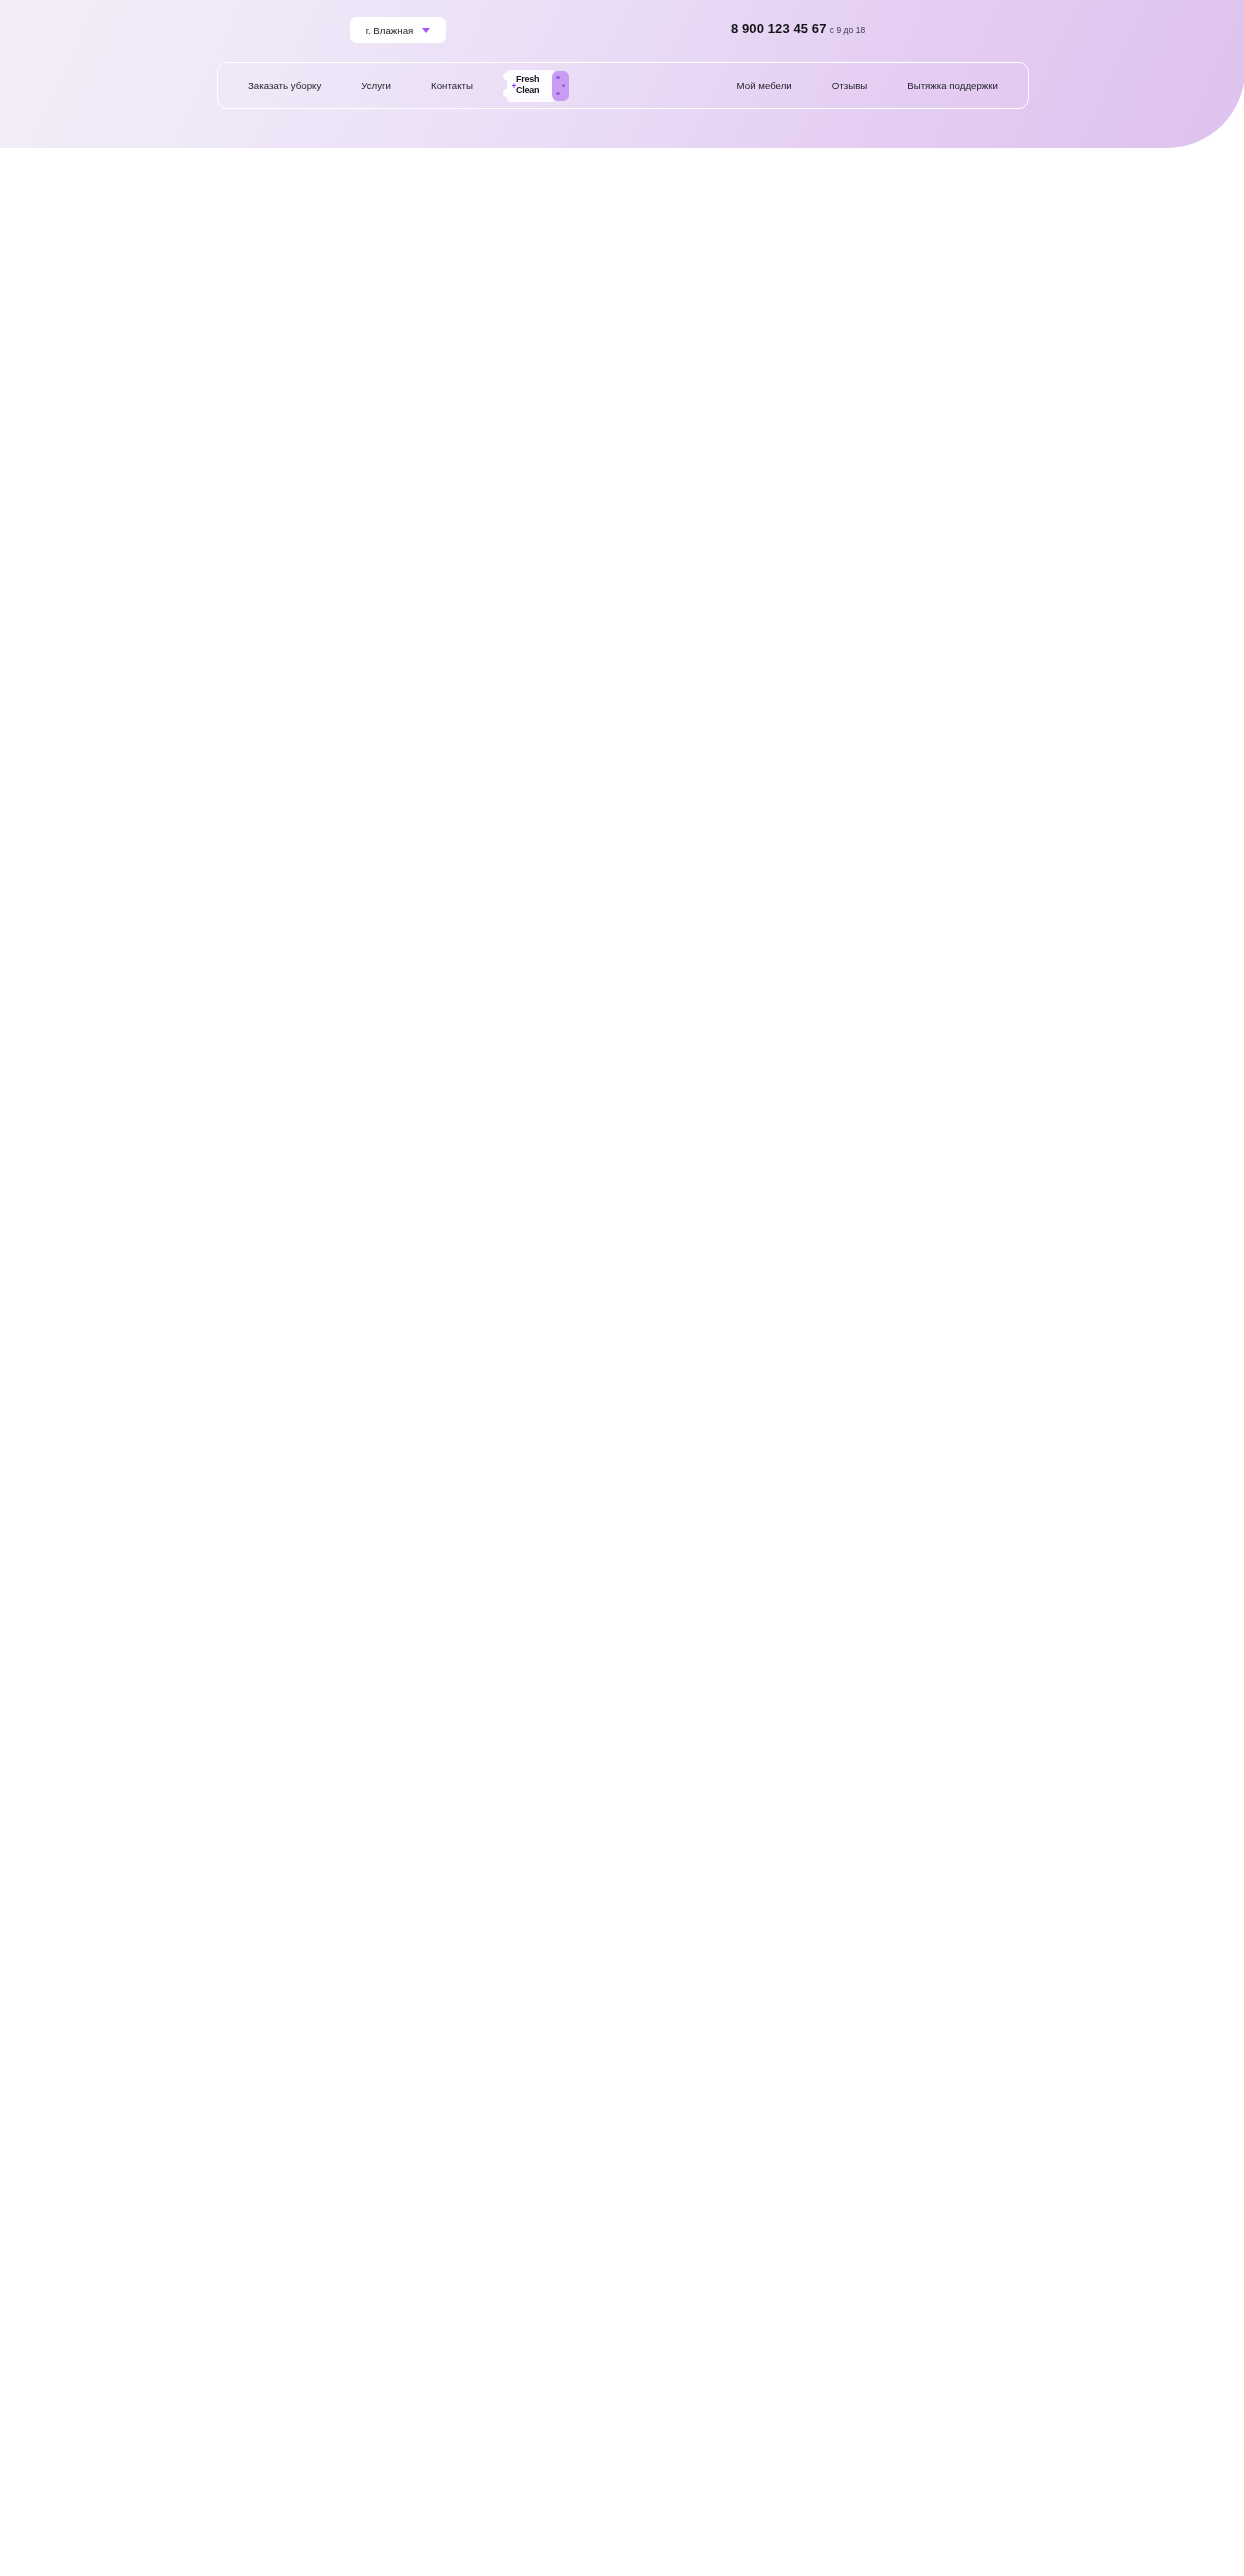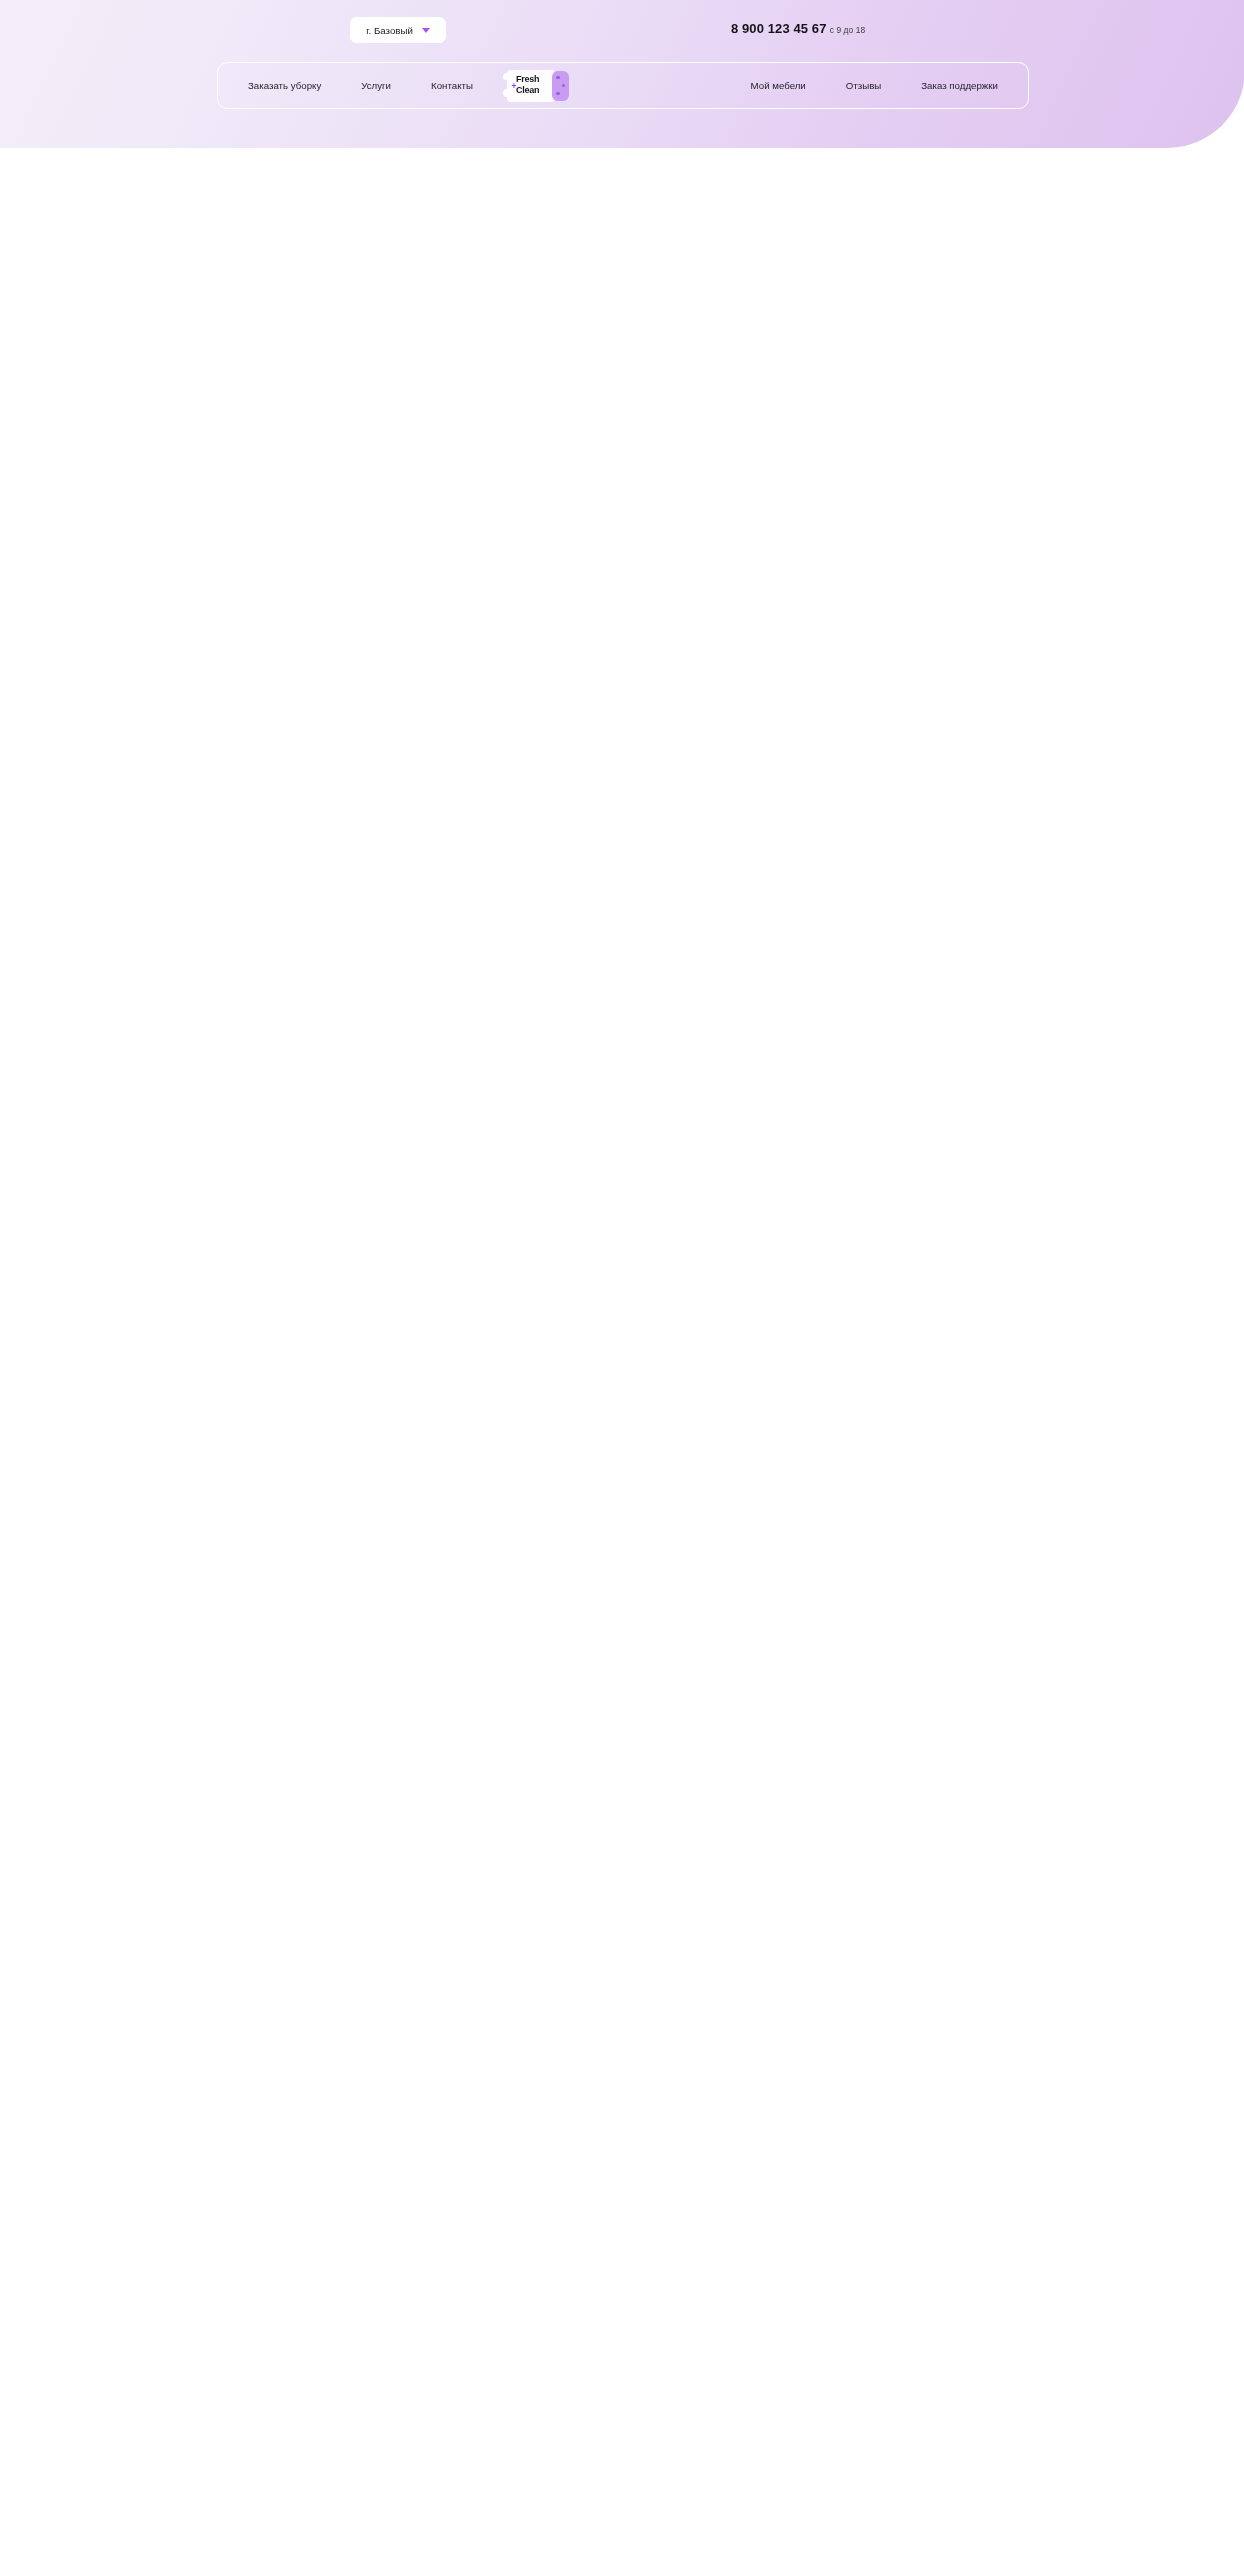--- a/index.html
+++ b/index.html
@@ -596,21 +596,21 @@
   .f-legal a { color: #5d5a69; text-decoration: none; cursor: pointer; }
 </style>
 </head>
 <body>
 
 <div class="page">
 
   <div class="header-bg">
 
     <div class="city-select">
-      <span>г. Базовый</span>
+      <span>г. Влажная</span>
       <span class="caret"></span>
     </div>
 
     <div class="top-phone">
       <span>8 900 123 45 67</span><span class="hours">с 9 до 18</span>
     </div>
 
     <nav class="navbar">
       <div class="nav-group nav-left">
         <a class="nav-link">Заказать уборку</a>
@@ -628,21 +628,21 @@
         <div class="logo-block">
           <span class="logo-dot" style="left:4.5px;top:5.2px;"></span>
           <span class="logo-dot" style="left:9.7px;top:13px;"></span>
           <span class="logo-dot" style="left:4.5px;top:21.4px;"></span>
         </div>
       </div>
 
       <div class="nav-group nav-right">
         <a class="nav-link">Мой мебели</a>
         <a class="nav-link">Отзывы</a>
-        <a class="nav-link">Заказ поддержки</a>
+        <a class="nav-link">Вытяжка поддержки</a>
       </div>
     </nav>
   </div>
 
   <div class="breadcrumb">
     <a>Главная</a>
     <span class="bc-dot"></span>
     <a>Услуги</a>
     <span class="bc-dot"></span>
     <span>Генеральная уборка всего дома</span>

